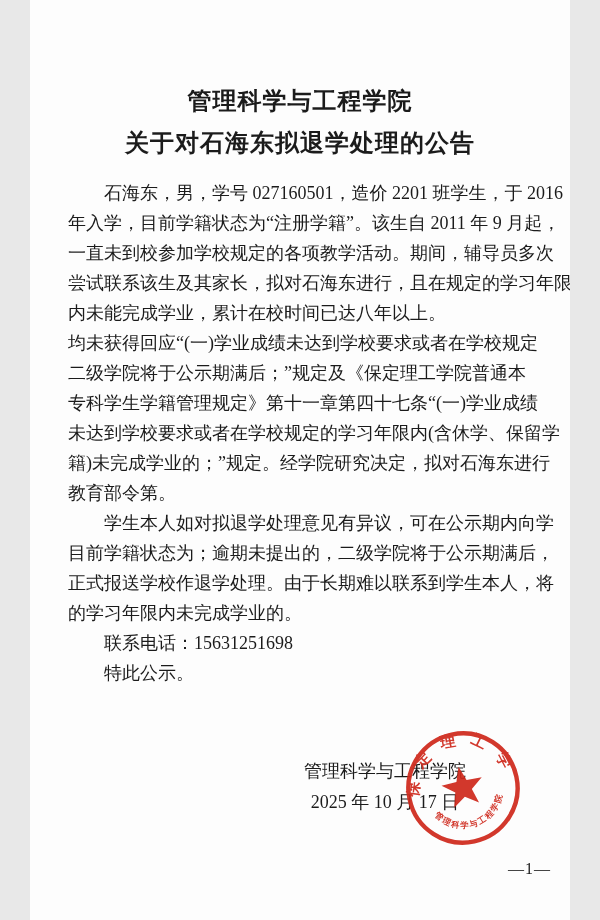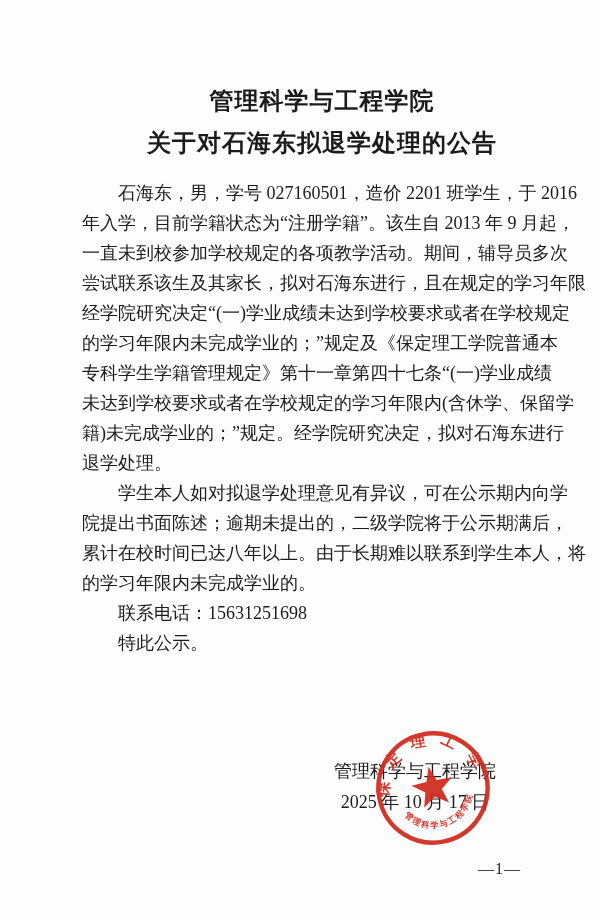--- a/index.html
+++ b/index.html
@@ -1,26 +1,25 @@
 <!DOCTYPE html>
 <html><head>
 <meta charset="utf-8">
 <style>
   * { margin: 0; padding: 0; box-sizing: border-box; }
   html, body { background: #e8e8e8; }
   .page {
     position: relative;
-    width: 600px;
+    width: 540px;
     height: 920px;
     margin: 0 auto;
     background: #fdfdfd;
     color: #1b1b1b;
     font-family: "Liberation Serif", "DejaVu Serif", serif;
     overflow: hidden;
-    padding-left: 44px;
   }
   .title-block {
     padding-top: 80px;
     text-align: center;
   }
   .title-line {
     font-size: 24px;
     font-weight: 700;
     line-height: 42px;
     letter-spacing: 1px;
@@ -76,32 +75,33 @@
 
 <div class="page">
 
   <div class="title-block">
     <div class="title-line">管理科学与工程学院</div>
     <div class="title-line">关于对石海东拟退学处理的公告</div>
   </div>
 
   <div class="doc-body">
       <div class="line first">石海东，男，学号 027160501，造价 2201 班学生，于 2016</div>
-      <div class="line">年入学，目前学籍状态为“注册学籍”。该生自 2013 年 9 月起，</div>
+      <div class="line">年入学，目前学籍状态为“注册学籍”。该生自 2011 年 9 月起，</div>
       <div class="line">一直未到校参加学校规定的各项教学活动。期间，辅导员多次</div>
       <div class="line">尝试联系该生及其家长，拟对石海东进行，且在规定的学习年限</div>
-      <div class="line">经学院研究决定“(一)学业成绩未达到学校要求或者在学校规定</div>
-      <div class="line">的学习年限内未完成学业的；”规定及《保定理工学院普通本</div>
+      <div class="line last">内未能完成学业，累计在校时间已达八年以上。</div>
+      <div class="line">均未获得回应“(一)学业成绩未达到学校要求或者在学校规定</div>
+      <div class="line">二级学院将于公示期满后；”规定及《保定理工学院普通本</div>
       <div class="line">专科学生学籍管理规定》第十一章第四十七条“(一)学业成绩</div>
       <div class="line">未达到学校要求或者在学校规定的学习年限内(含休学、保留学</div>
       <div class="line">籍)未完成学业的；”规定。经学院研究决定，拟对石海东进行</div>
-      <div class="line last">退学处理。</div>
+      <div class="line last">教育部令第。</div>
       <div class="line first">学生本人如对拟退学处理意见有异议，可在公示期内向学</div>
-      <div class="line">院提出书面陈述；逾期未提出的，二级学院将于公示期满后，</div>
-      <div class="line">累计在校时间已达八年以上。由于长期难以联系到学生本人，将</div>
+      <div class="line">目前学籍状态为；逾期未提出的，二级学院将于公示期满后，</div>
+      <div class="line">正式报送学校作退学处理。由于长期难以联系到学生本人，将</div>
       <div class="line last">的学习年限内未完成学业的。</div>
       <div class="line first last">联系电话：15631251698</div>
       <div class="line first last">特此公示。</div>
     </div>
 
   <div class="signature">
     <div>管理科学与工程学院</div>
     <div>2025 年 10 月 17 日</div>
   </div>
 

